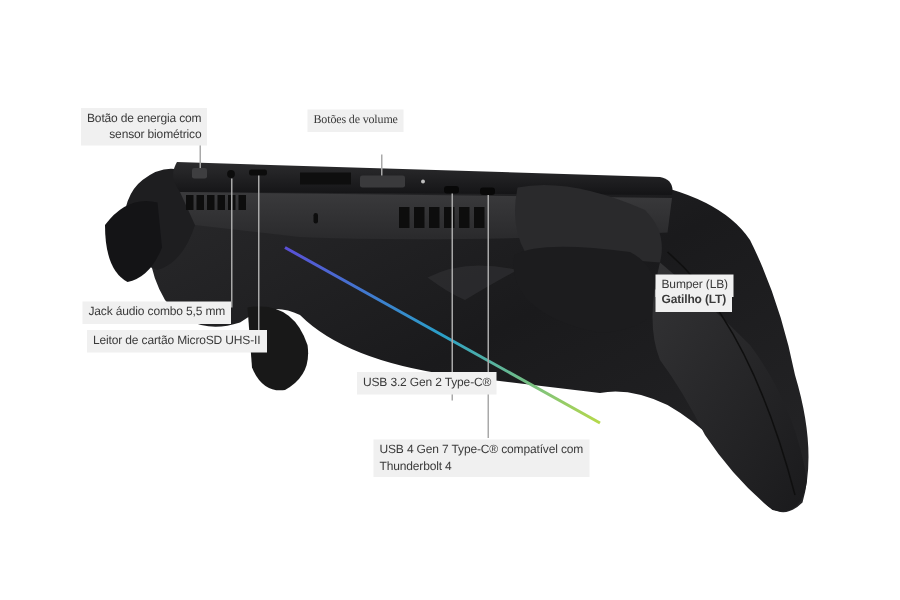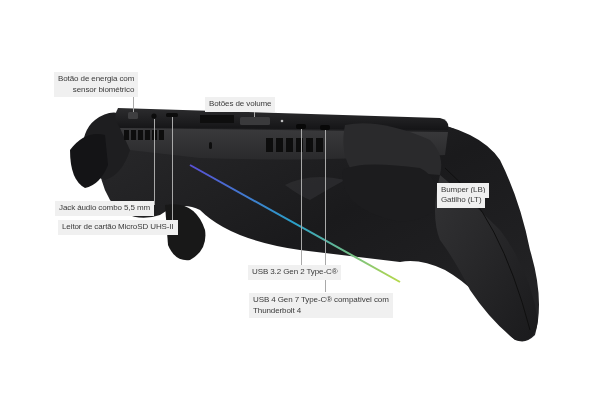--- a/index.html
+++ b/index.html
@@ -101,30 +101,30 @@
   <div class="line" style="left:154px; top:119px; height:86px;"></div>
   <div class="line" style="left:172px; top:117px; height:112px;"></div>
   <div class="line" style="left:301px; top:129px; height:138px;"></div>
   <div class="line" style="left:325px; top:130px; height:162px;"></div>
 
   <div class="callout right" style="left:54px; top:72px;">
     <div>Botão de energia com</div>
     <div>sensor biométrico</div>
   </div>
 
-  <div class="callout" style="left:205px; top:97px;">Botões de volume</div>
+  <div class="callout" style="left:205px; top:73px;font-family:Liberation Serif, serif;">Botões de volume</div>
 
   <div class="callout" style="left:437px; top:147px;margin-top:36px;">Bumper (LB)</div>
 
-  <div class="callout" style="left:437px; top:193px;">Gatilho (LT)</div>
+  <div class="callout" style="left:437px; top:193px;font-weight:bold;">Gatilho (LT)</div>
 
   <div class="callout" style="left:55px; top:201px;">Jack áudio combo 5,5 mm</div>
 
   <div class="callout" style="left:58px; top:220px;">Leitor de cartão MicroSD UHS-II</div>
 
-  <div class="callout" style="left:238px; top:265px;margin-left:10px;">USB 3.2 Gen 2 Type-C®</div>
+  <div class="callout" style="left:238px; top:248px;">USB 3.2 Gen 2 Type-C®</div>
 
   <div class="callout" style="left:249px; top:293px;">
     <div>USB 4 Gen 7 Type-C® compatível com</div>
     <div>Thunderbolt 4</div>
   </div>
 
 </div>
 
 </body></html>

